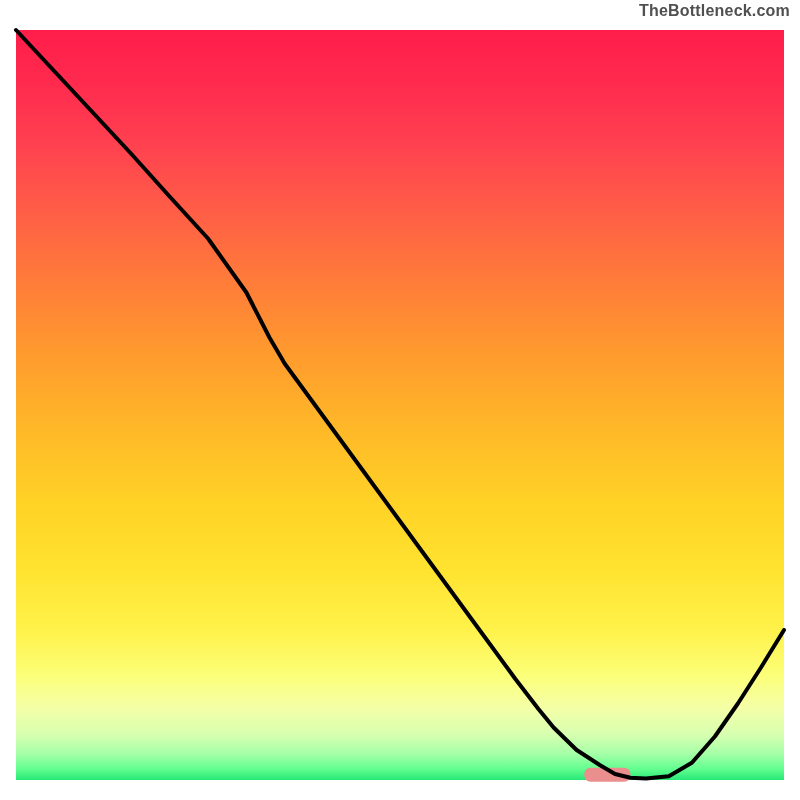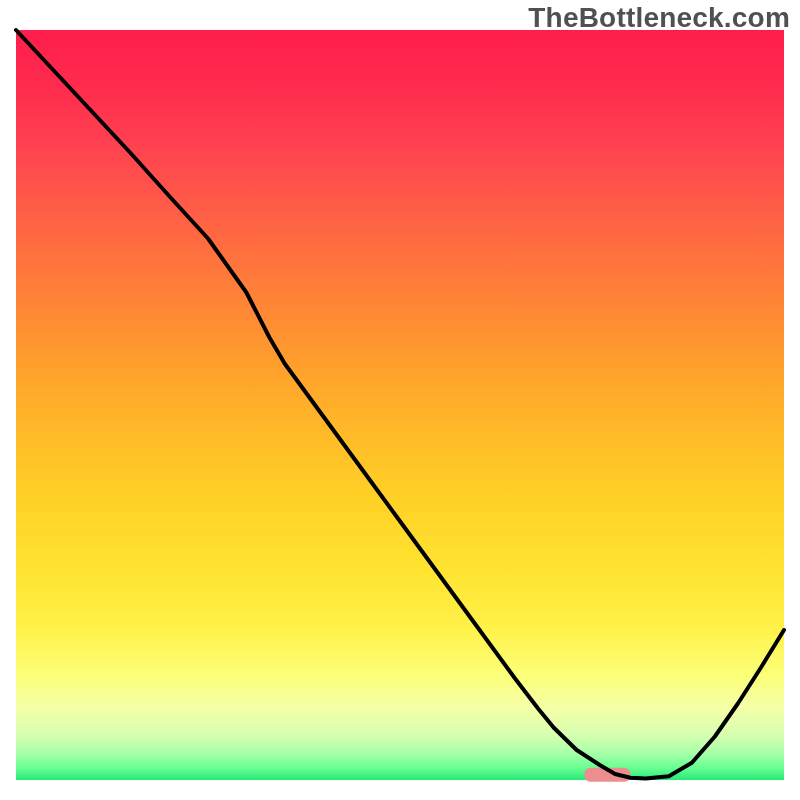--- a/index.html
+++ b/index.html
@@ -14,21 +14,21 @@
   .stage {
     position: relative;
     width: 800px;
     height: 800px;
   }
   .watermark {
     position: absolute;
     top: 2px;
     right: 10px;
     color: #505050;
-    font-size: 28px;
+    font-size: 16px;
     font-weight: 600;
     letter-spacing: 0.2px;
   }
 </style>
 </head>
 <body>
 
 <div class="stage">
   <svg id="chart-svg" width="800" height="800" viewBox="0 0 800 800">
     <defs>

